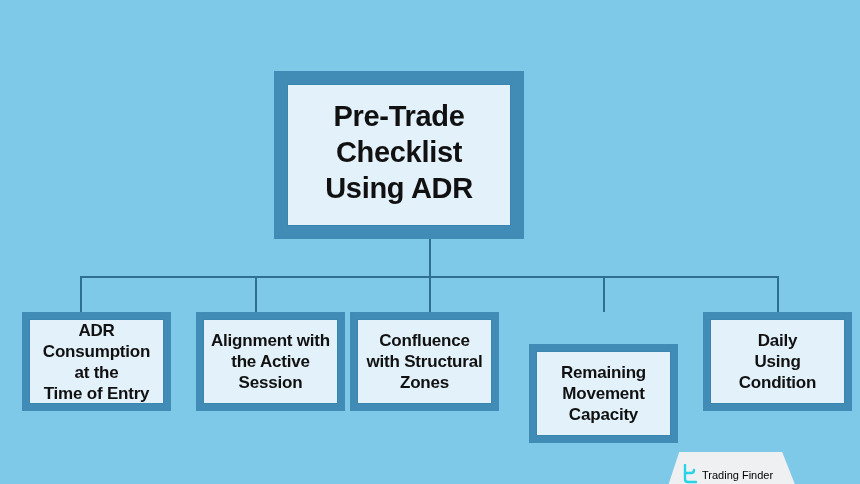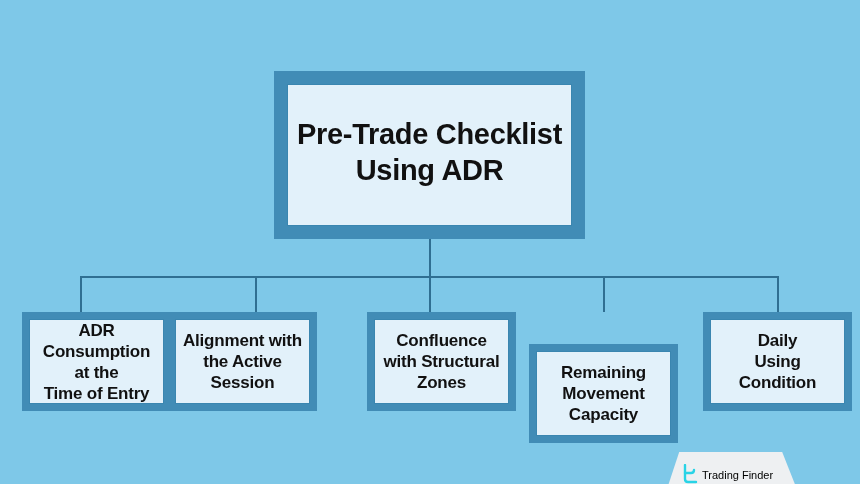--- a/index.html
+++ b/index.html
@@ -10,21 +10,21 @@
   }
   .box {
     position:absolute; box-sizing:border-box;
     background:#e2f1fa;
     border-style:solid; border-color:#418cb6;
     display:flex; align-items:center; justify-content:center;
     text-align:center; color:#111;
     box-shadow: 0 0 0 1px #3a86b0 inset;
   }
   .main-box {
-    left:274px; top:71px; width:311px; height:168px; border-width:13px;
+    left:274px; top:71px; width:250px; height:168px; border-width:13px;
   }
   .main-title {
     font-size:29px; font-weight:bold; line-height:36px; letter-spacing:-0.3px;
     white-space:pre-line; margin-top:-6px;
   }
   .child {
     top:312px; width:149px; height:99px; border-width:7px;
   }
   .child-label {
     font-size:17px; font-weight:bold; line-height:21px; white-space:pre-line;
@@ -56,26 +56,26 @@
   <div class="main-title">Pre-Trade Checklist
 Using ADR</div>
 </div>
 
 <div class="box child" style="left:22px;">
   <div class="child-label">ADR
 Consumption
 at the
 Time of Entry</div>
 </div>
-<div class="box child" style="left:168px;">
+<div class="box child" style="left:196px;">
   <div class="child-label">Alignment with
 the Active
 Session</div>
 </div>
-<div class="box child" style="left:367px;">
+<div class="box child" style="left:350px;">
   <div class="child-label">Confluence
 with Structural
 Zones</div>
 </div>
 <div class="box child" style="left:529px;margin-top:32px;">
   <div class="child-label">Remaining
 Movement
 Capacity</div>
 </div>
 <div class="box child" style="left:703px;">

